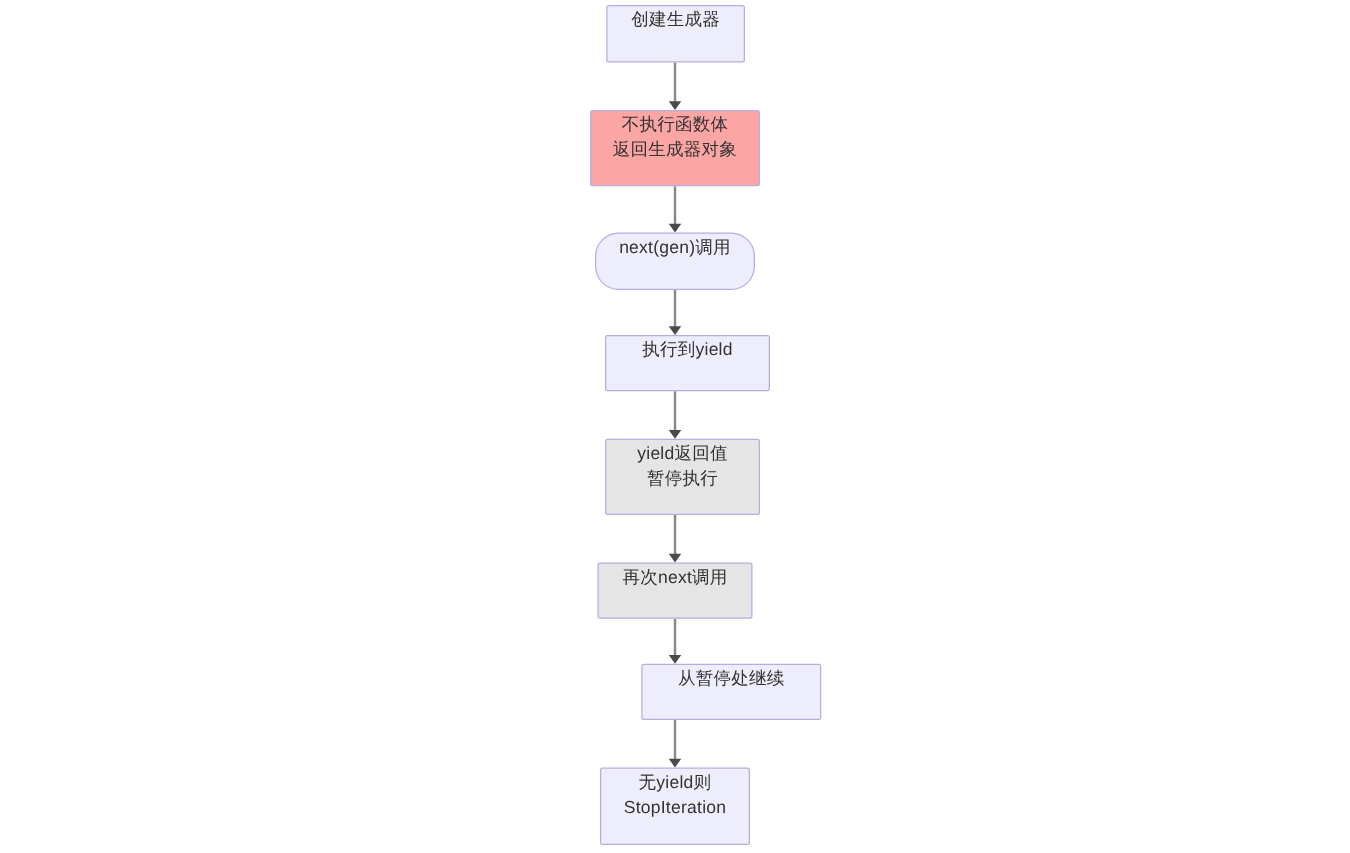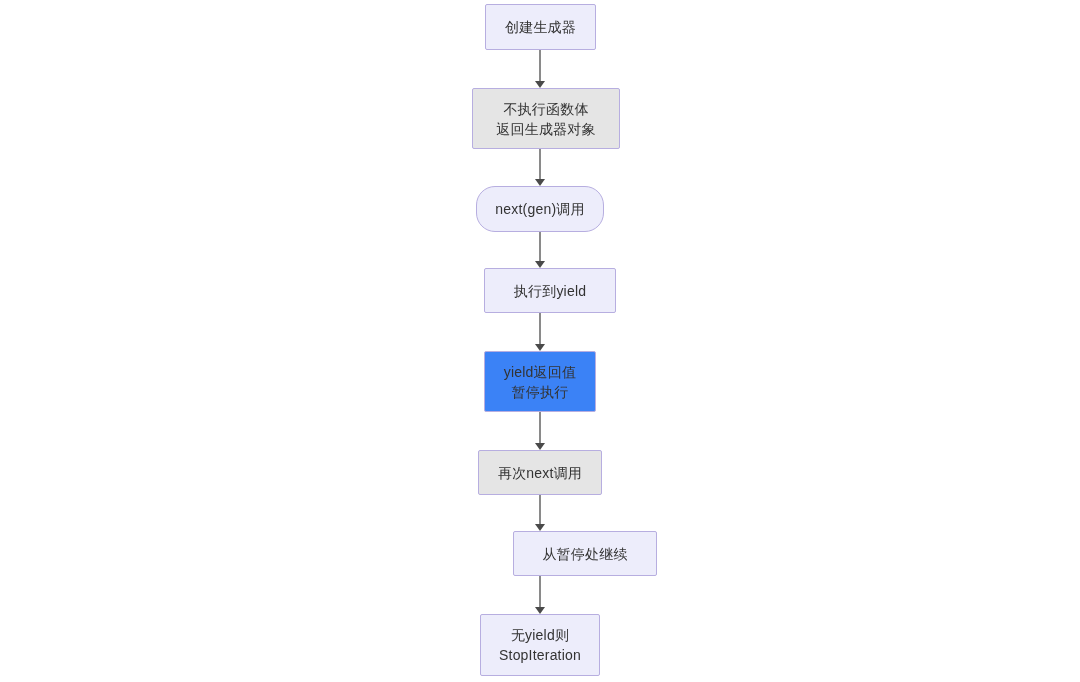--- a/index.html
+++ b/index.html
@@ -21,21 +21,20 @@
     width: 1080px;
     height: 682px;
   }
   .node {
     position: absolute;
     box-sizing: border-box;
     background: #ededfb;
     border: 1px solid #b7aee0;
     border-radius: 2px;
     display: flex;
-    align-items: center;
     justify-content: center;
     text-align: center;
     color: #333333;
     font-size: 14px;
     line-height: 20px;
     letter-spacing: 0.2px;
     font-family: "Liberation Sans", "DejaVu Sans", sans-serif;
   }
   .node .node-label {
     display: block;
@@ -94,31 +93,31 @@
       <div class="edge-line" style="height: 30px;"></div>
       <div class="edge-head" style="top: 29px;"></div>
     </div>
     <div class="edge" style="left: 540px; top: 576px; height: 38px;">
       <div class="edge-line" style="height: 32px;"></div>
       <div class="edge-head" style="top: 31px;"></div>
     </div>
     <div class="node" style="left: 485px; top: 4px; width: 111px; height: 46px; background: rgb(237, 237, 251); border-color: rgb(183, 174, 224); color: rgb(51, 51, 51);">
       <span class="node-label">创建生成器</span>
     </div>
-    <div class="node" style="left: 472px; top: 88px; width: 148px; height: 61px; background: #e5e5e5; border-color: rgb(183, 174, 224); color: rgb(51, 51, 51);">
+    <div class="node" style="left: 472px; top: 88px; width: 136px; height: 61px; background: #fca5a5; border-color: rgb(183, 174, 224); color: rgb(51, 51, 51);">
       <span class="node-label">不执行函数体
 返回生成器对象</span>
     </div>
     <div class="node" style="left: 476px; top: 186px; width: 128px; height: 46px; background: rgb(237, 237, 251); border-color: rgb(183, 174, 224); color: rgb(51, 51, 51); border-radius: 19px;">
       <span class="node-label">next(gen)调用</span>
     </div>
     <div class="node" style="left: 484px; top: 268px; width: 132px; height: 45px; background: rgb(237, 237, 251); border-color: rgb(183, 174, 224); color: rgb(51, 51, 51);">
       <span class="node-label">执行到yield</span>
     </div>
-    <div class="node" style="left: 484px; top: 351px; width: 112px; height: 61px; background: #3b82f6; border-color: rgb(183, 174, 224); color: rgb(51, 51, 51);">
+    <div class="node" style="left: 484px; top: 351px; width: 124px; height: 61px; background: #e5e5e5; border-color: rgb(183, 174, 224); color: rgb(51, 51, 51);">
       <span class="node-label">yield返回值
 暂停执行</span>
     </div>
     <div class="node" style="left: 478px; top: 450px; width: 124px; height: 45px; background: #e5e5e5; border-color: rgb(183, 174, 224); color: rgb(51, 51, 51);">
       <span class="node-label">再次next调用</span>
     </div>
     <div class="node" style="left: 478px; top: 531px; width: 144px; height: 45px; background: rgb(237, 237, 251); border-color: rgb(183, 174, 224); color: rgb(51, 51, 51); margin-left: 35px;">
       <span class="node-label">从暂停处继续</span>
     </div>
     <div class="node" style="left: 480px; top: 614px; width: 120px; height: 62px; background: rgb(237, 237, 251); border-color: rgb(183, 174, 224); color: rgb(51, 51, 51);">

